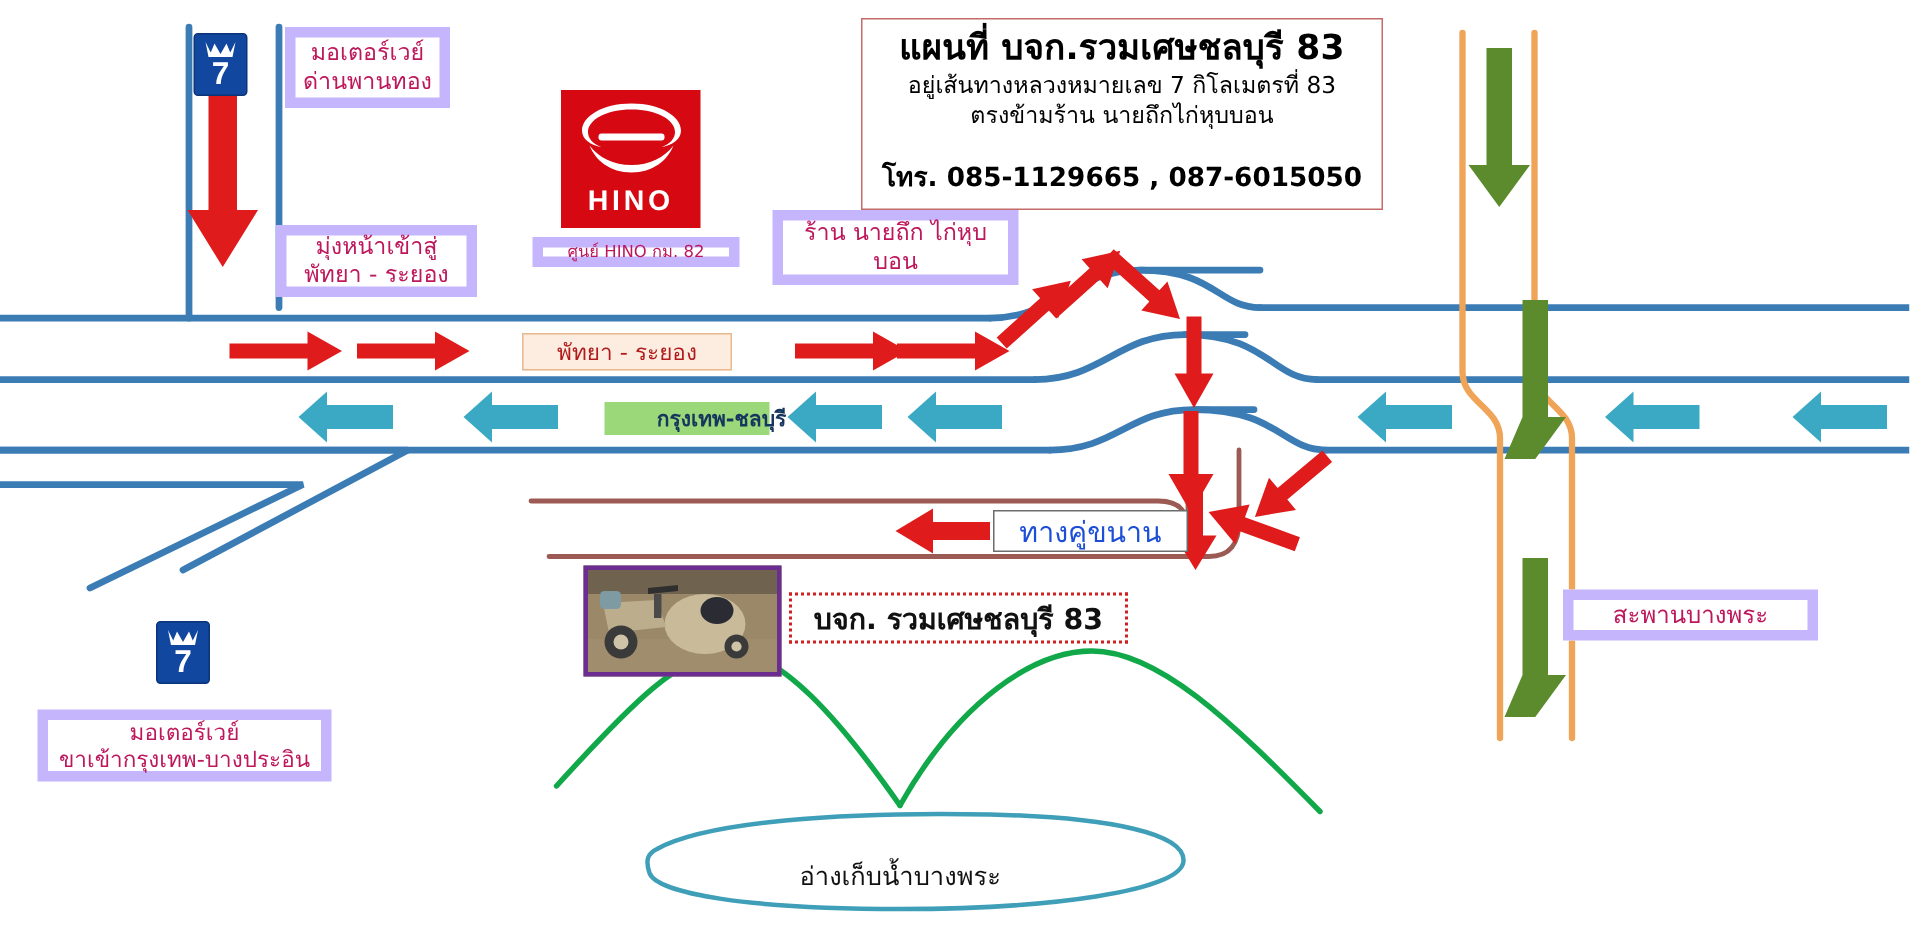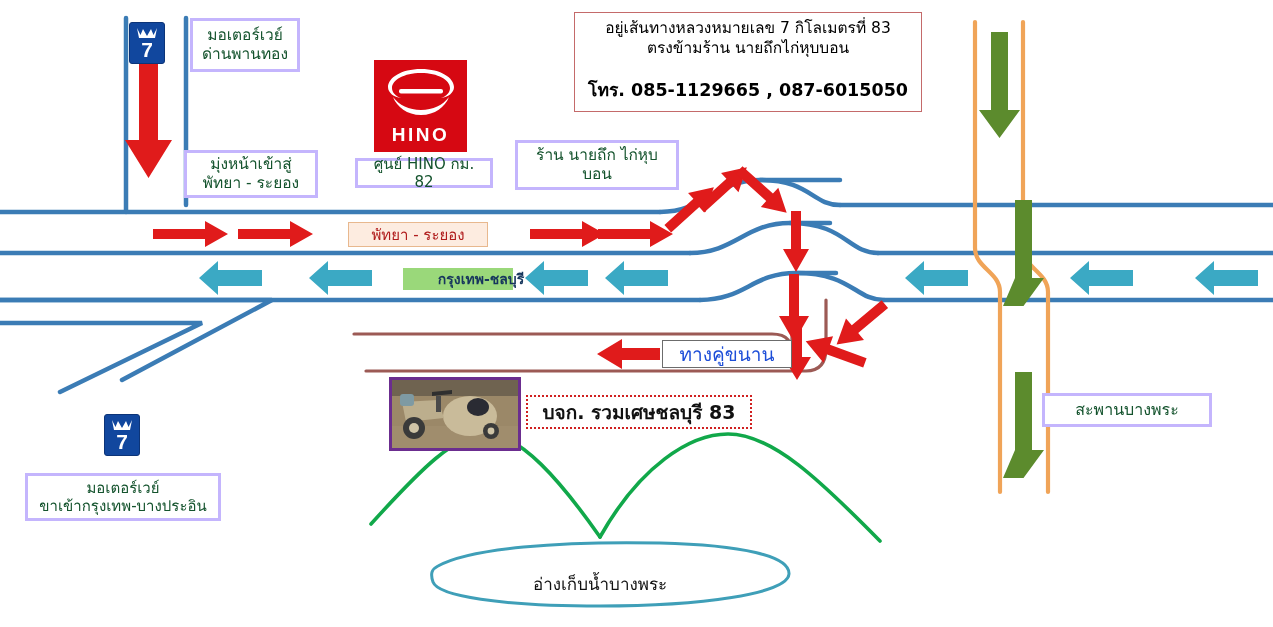--- a/index.html
+++ b/index.html
@@ -18,22 +18,22 @@
   }
   #roads-svg {
     position: absolute;
     left: 0; top: 0;
     width: 1273px; height: 627px;
   }
   .label-box {
     position: absolute;
     box-sizing: border-box;
     background: #ffffff;
-    border: 3px solid #c4b5fd;
-    color: #14532d;
+    border: 7px solid #c4b5fd;
+    color: #be185d;
     text-align: center;
     line-height: 1.22;
     white-space: pre-line;
     display: flex;
     align-items: center;
     justify-content: center;
     padding: 2px 4px;
   }
   .title-box {
     position: absolute;
@@ -290,20 +290,21 @@
           <path d="M1015 372 L1032 372 L1032 450 L1044 450 L1023.5 478 L1003 478 L1015 450 Z"></path>
         </g>
     </g>
 
     <g fill="#e01b1b">
       <path d="M139 58 L158 58 L158 140 L172 140 L148.5 178 L125 140 L139 140 Z"></path>
     </g>
   </svg>
 
   <div class="title-box" style="left:574px; top:12px; width:348px;">
+    <div class="title-line1">แผนที่ บจก.รวมเศษชลบุรี 83</div>
     <div class="title-line2">อยู่เส้นทางหลวงหมายเลข 7 กิโลเมตรที่ 83</div>
     <div class="title-line3">ตรงข้ามร้าน นายถึกไก่หุบบอน</div>
     <div class="title-line4">โทร. 085-1129665 , 087-6015050</div>
   </div>
 
   <div class="shield" style="left:129px; top:22px;">
     <span class="crown">
       <svg width="22" height="13" viewBox="0 0 22 13" xmlns="http://www.w3.org/2000/svg">
         <path d="M1 2 L4.5 9 L7 3 L11 10 L15 3 L17.5 9 L21 2 L19 12 L3 12 Z" fill="#ffffff"></path>
       </svg>
@@ -319,21 +320,21 @@
     </span>
     <span class="num">7</span>
   </div>
 
   <div class="label-box" style="left:190px; top:18px; width:110px; height:54px; font-size:15.5px;">มอเตอร์เวย์
 ด่านพานทอง</div>
 
   <div class="label-box" style="left:184px; top:150px; width:134px; height:48px; font-size:15.5px;">มุ่งหน้าเข้าสู่
 พัทยา - ระยอง</div>
 
-  <div class="label-box" style="left:355px; top:158px; width:138px; height:30px; font-size:15px;">ศูนย์ HINO กม. 82</div>
+  <div class="label-box" style="left:355px; top:158px; width:138px; height:20px; font-size:11px;">ศูนย์ HINO กม. 82</div>
 
   <div class="label-box" style="left:515px; top:140px; width:164px; height:50px; font-size:15.5px;">ร้าน นายถึก ไก่หุบ
 บอน</div>
 
   <div class="label-box" style="left:25px; top:473px; width:196px; height:48px; font-size:15px;">มอเตอร์เวย์
 ขาเข้ากรุงเทพ-บางประอิน</div>
 
   <div class="label-box" style="left:1042px; top:393px; width:170px; height:34px; font-size:16px;">สะพานบางพระ</div>
 
   <div class="pill pill-orange" style="left:348px; top:222px; width:140px; height:25px;">พัทยา - ระยอง</div>

